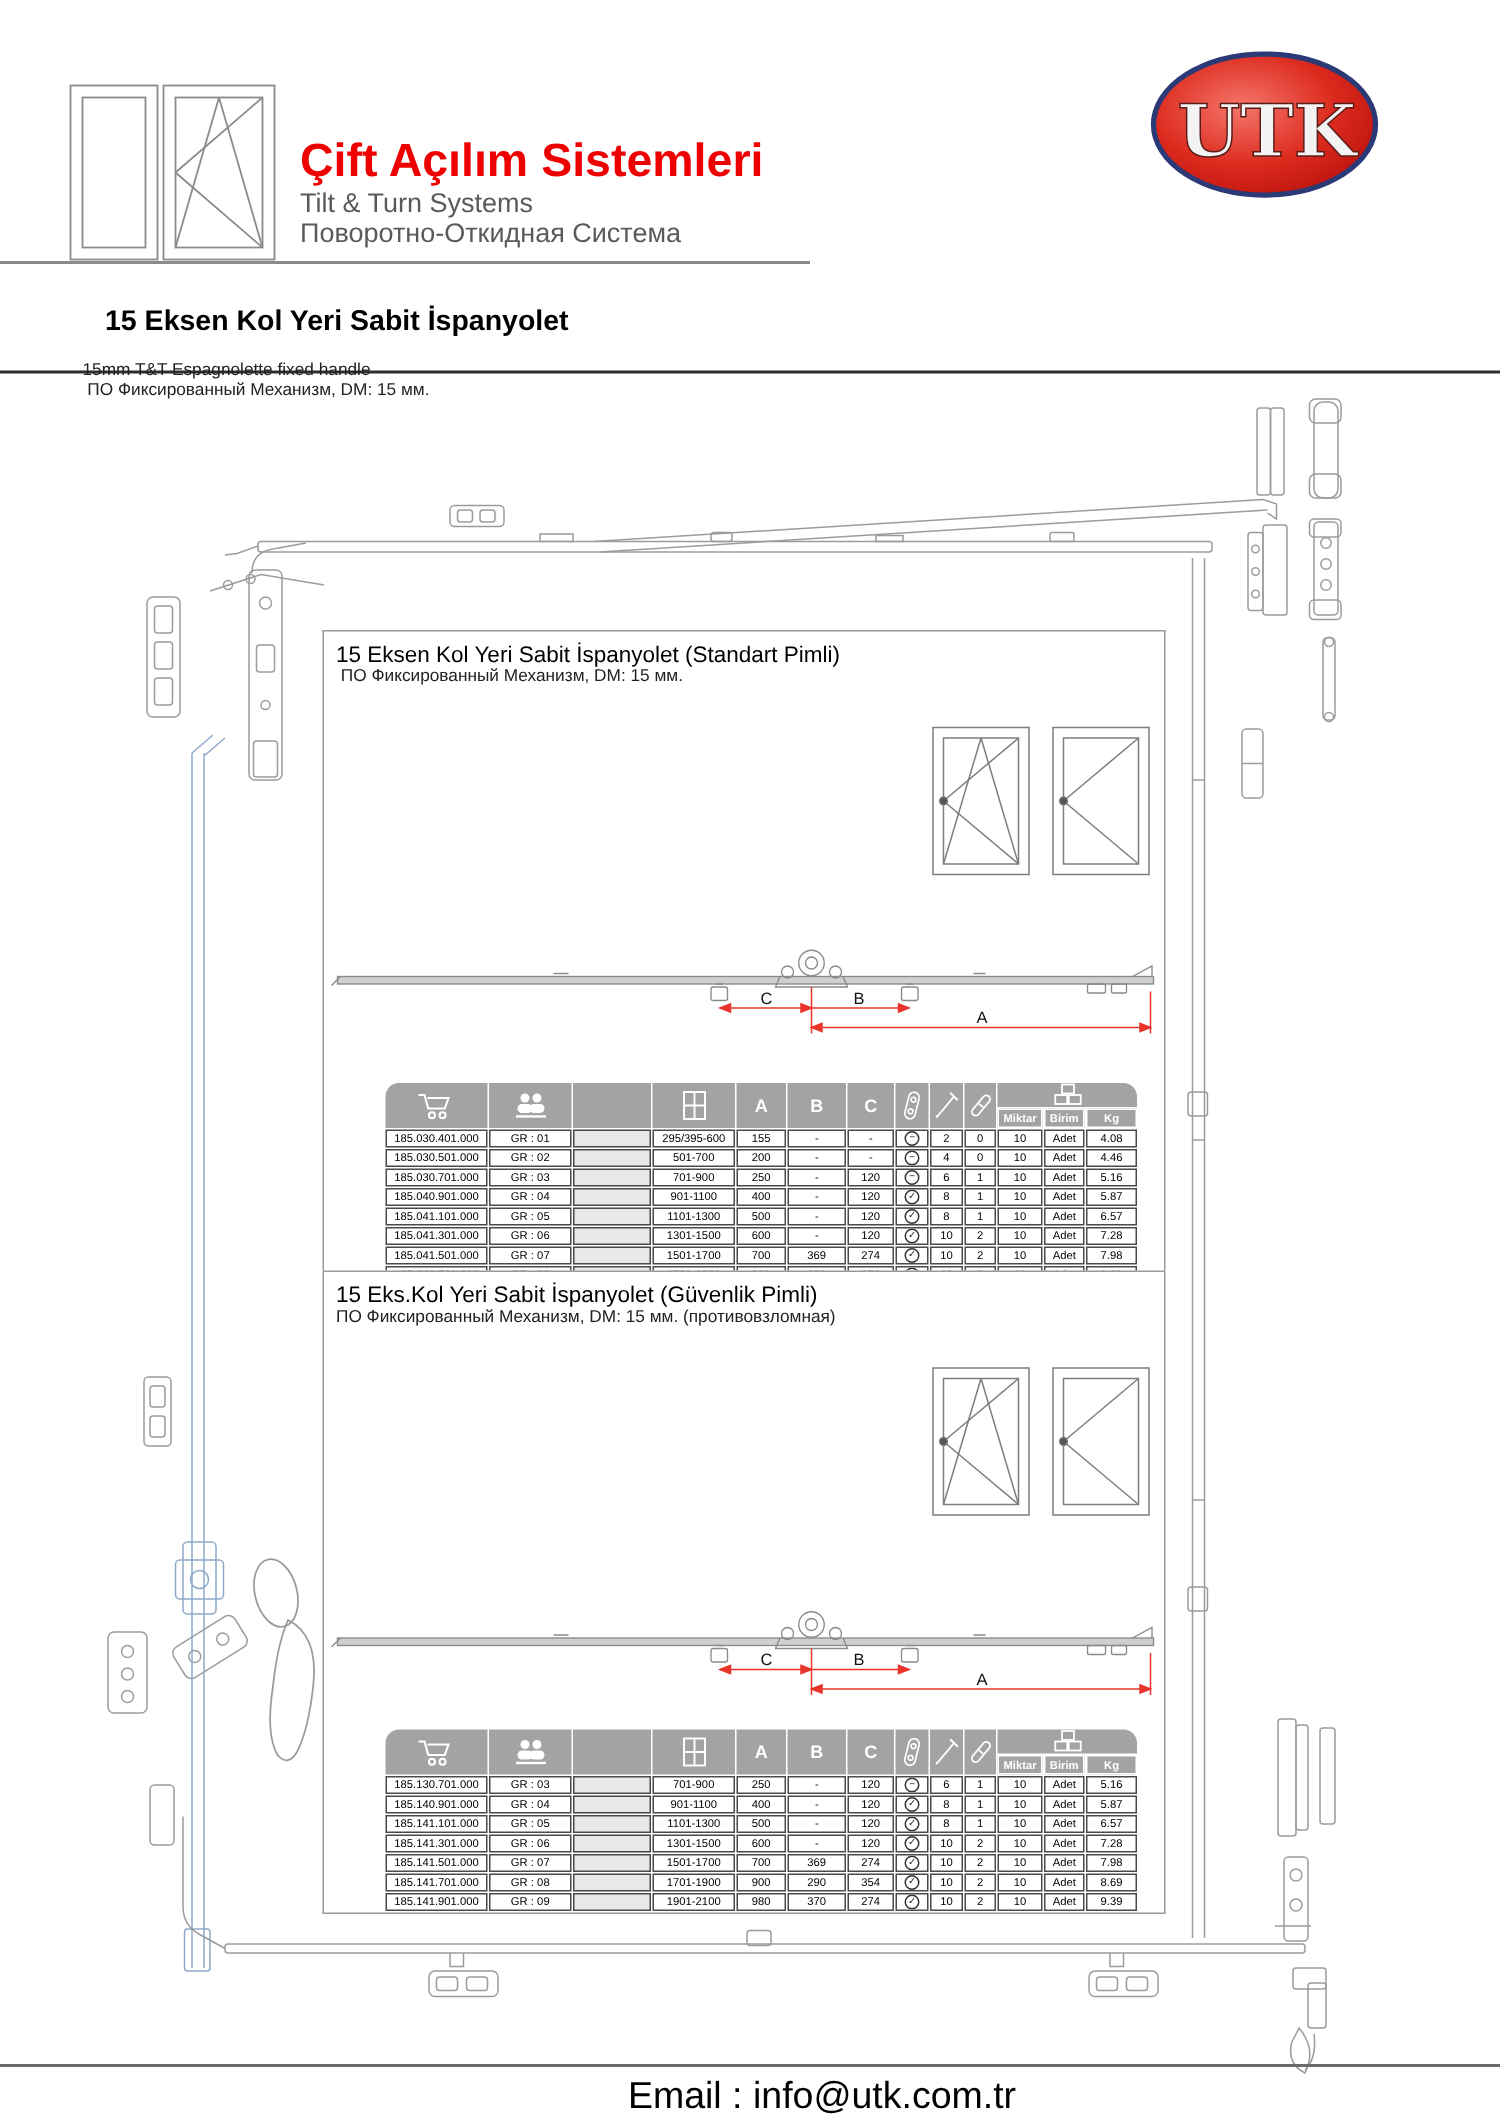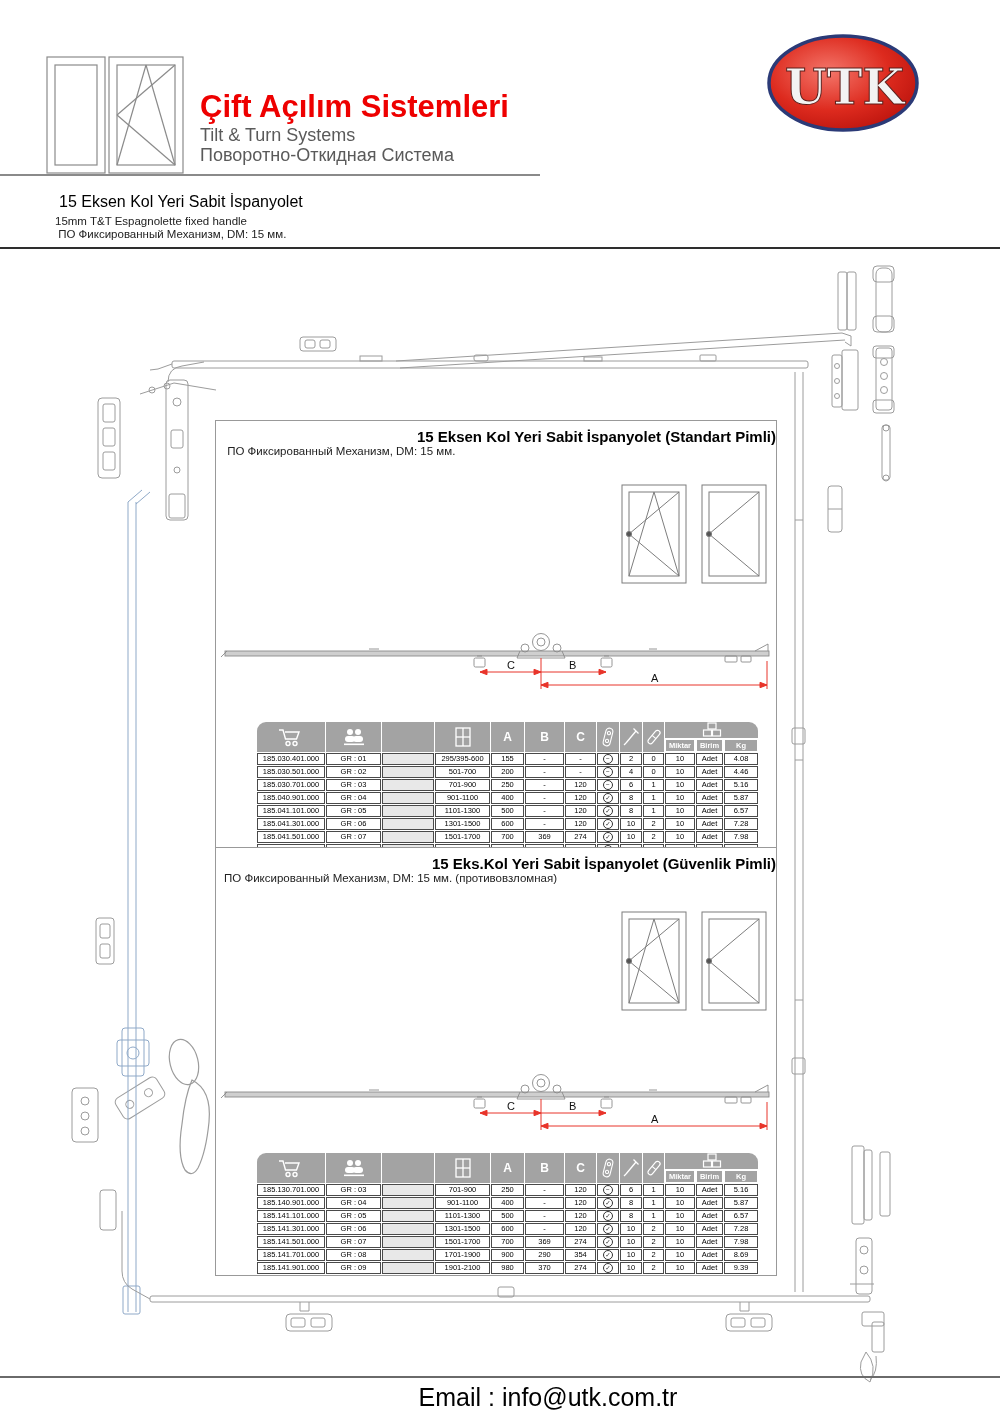--- a/index.html
+++ b/index.html
@@ -11,28 +11,28 @@
   
   .hdr{position:absolute;left:0;top:0;width:1000px;height:176px;z-index:3;}
   .hdr-logo-windows{position:absolute;left:45px;top:55px;}
   .hdr-titles{position:absolute;left:200px;top:66px;line-height:1.12;margin-top:24px;}
   .title-tr{font-size:31px;font-weight:bold;color:#ee0000;}
   .title-en,.title-ru{font-size:18px;color:#5a5a5a;}
   .utk-logo{position:absolute;left:765px;top:32px;}
   .hdr-rule{position:absolute;left:0;top:174px;width:540px;height:2px;background:#8a8a8a;z-index:2;}
   
   .intro{position:absolute;left:55px;top:189px;z-index:3;}
-  .intro-title{font-size:16px;font-weight:normal;margin:4px;}
+  .intro-title{font-size:19px;font-weight:bold;margin:15px;}
   .intro-sub{font-size:11.5px;color:#222;margin-top:1px;white-space:pre;}
   .page-rule{position:absolute;left:0;top:247px;width:1000px;height:2px;background:#2e2e2e;z-index:2;}
   
   .pbox{position:absolute;left:215px;width:560px;border:1px solid #999;background:#fff;z-index:2;}
   #box1{top:420px;height:426px;border-bottom:none;}
   #box2{top:847px;height:427px;}
-  .pbox-title{font-size:15px;font-weight:bold;margin:7px 0 0 8px;text-align:right;}
+  .pbox-title{font-size:15px;font-weight:normal;margin:7px 0 0 8px;}
   .pbox-sub{font-size:11.5px;color:#222;margin-left:8px;white-space:pre;}
   .win-svg{position:absolute;right:4px;top:60px;}
   .bar-svg{position:absolute;left:3px;}
   #box1 .bar-svg{top:206px;}
   #box2 .bar-svg{top:220px;}
   .tbl{position:absolute;left:40px;}
   #box1 .tbl{top:300px;}
   #box2 .tbl{top:304px;}
   
   table.data-table{border-collapse:separate;border-spacing:1px;width:490px;table-layout:fixed;}

